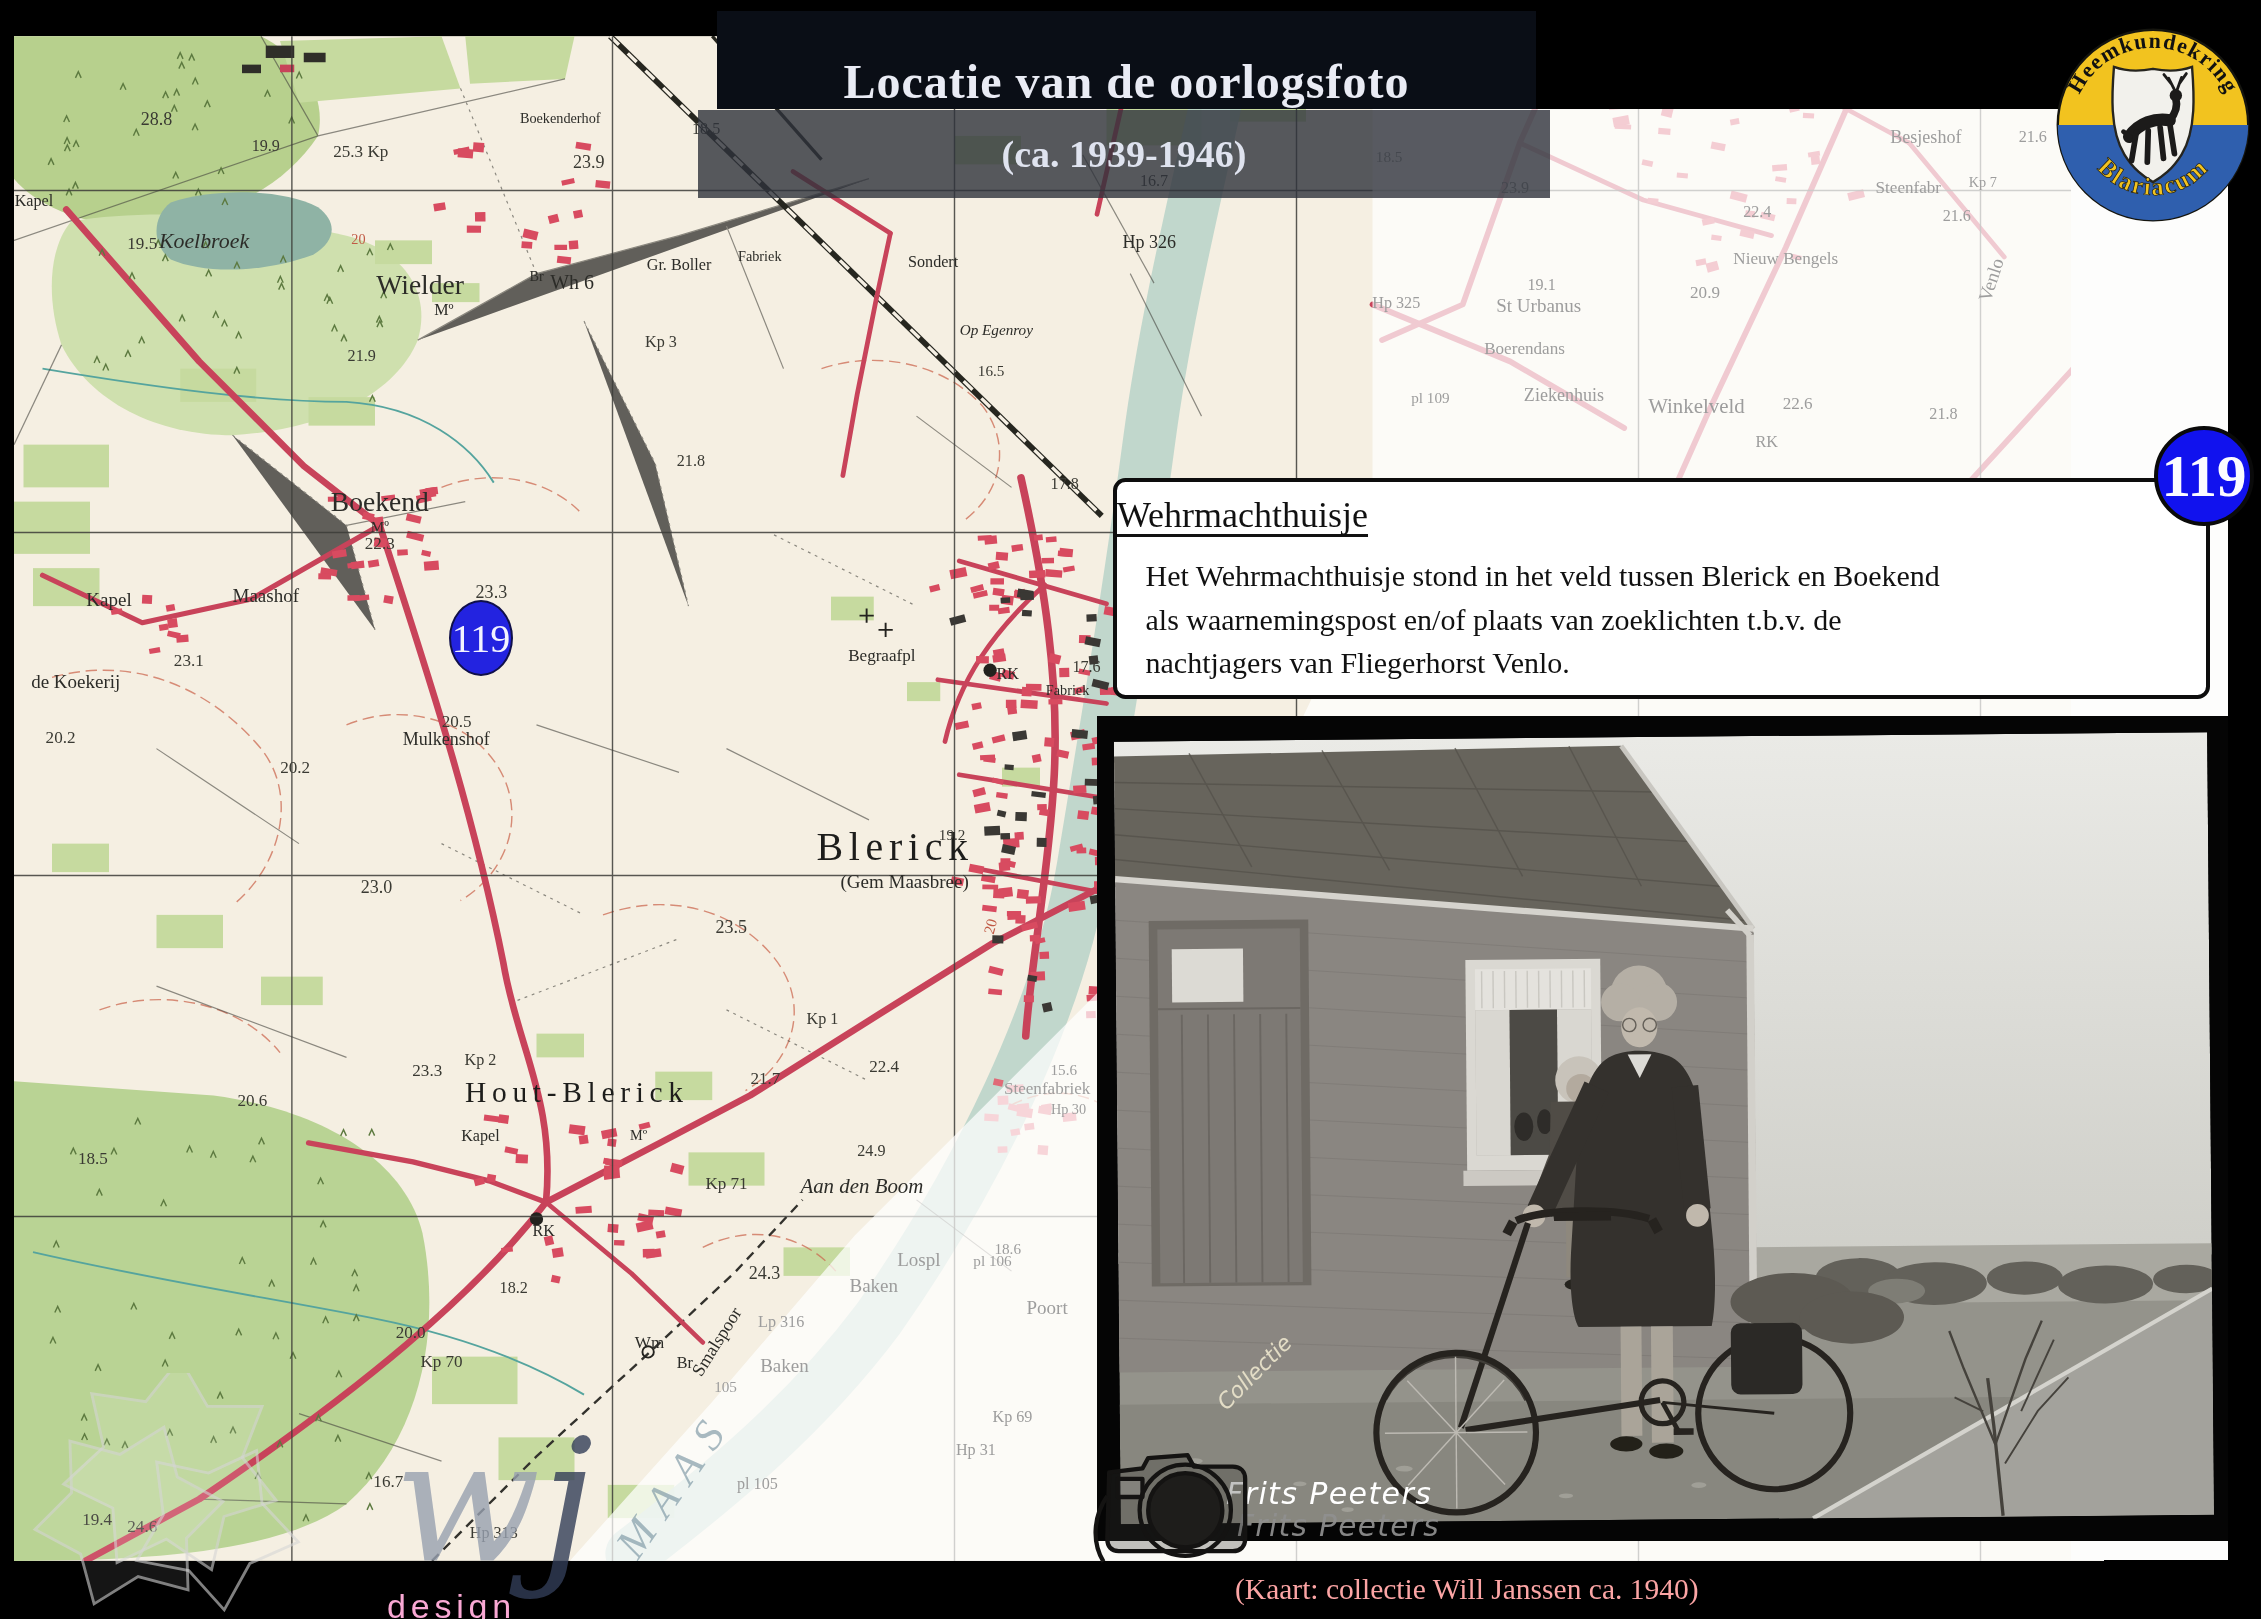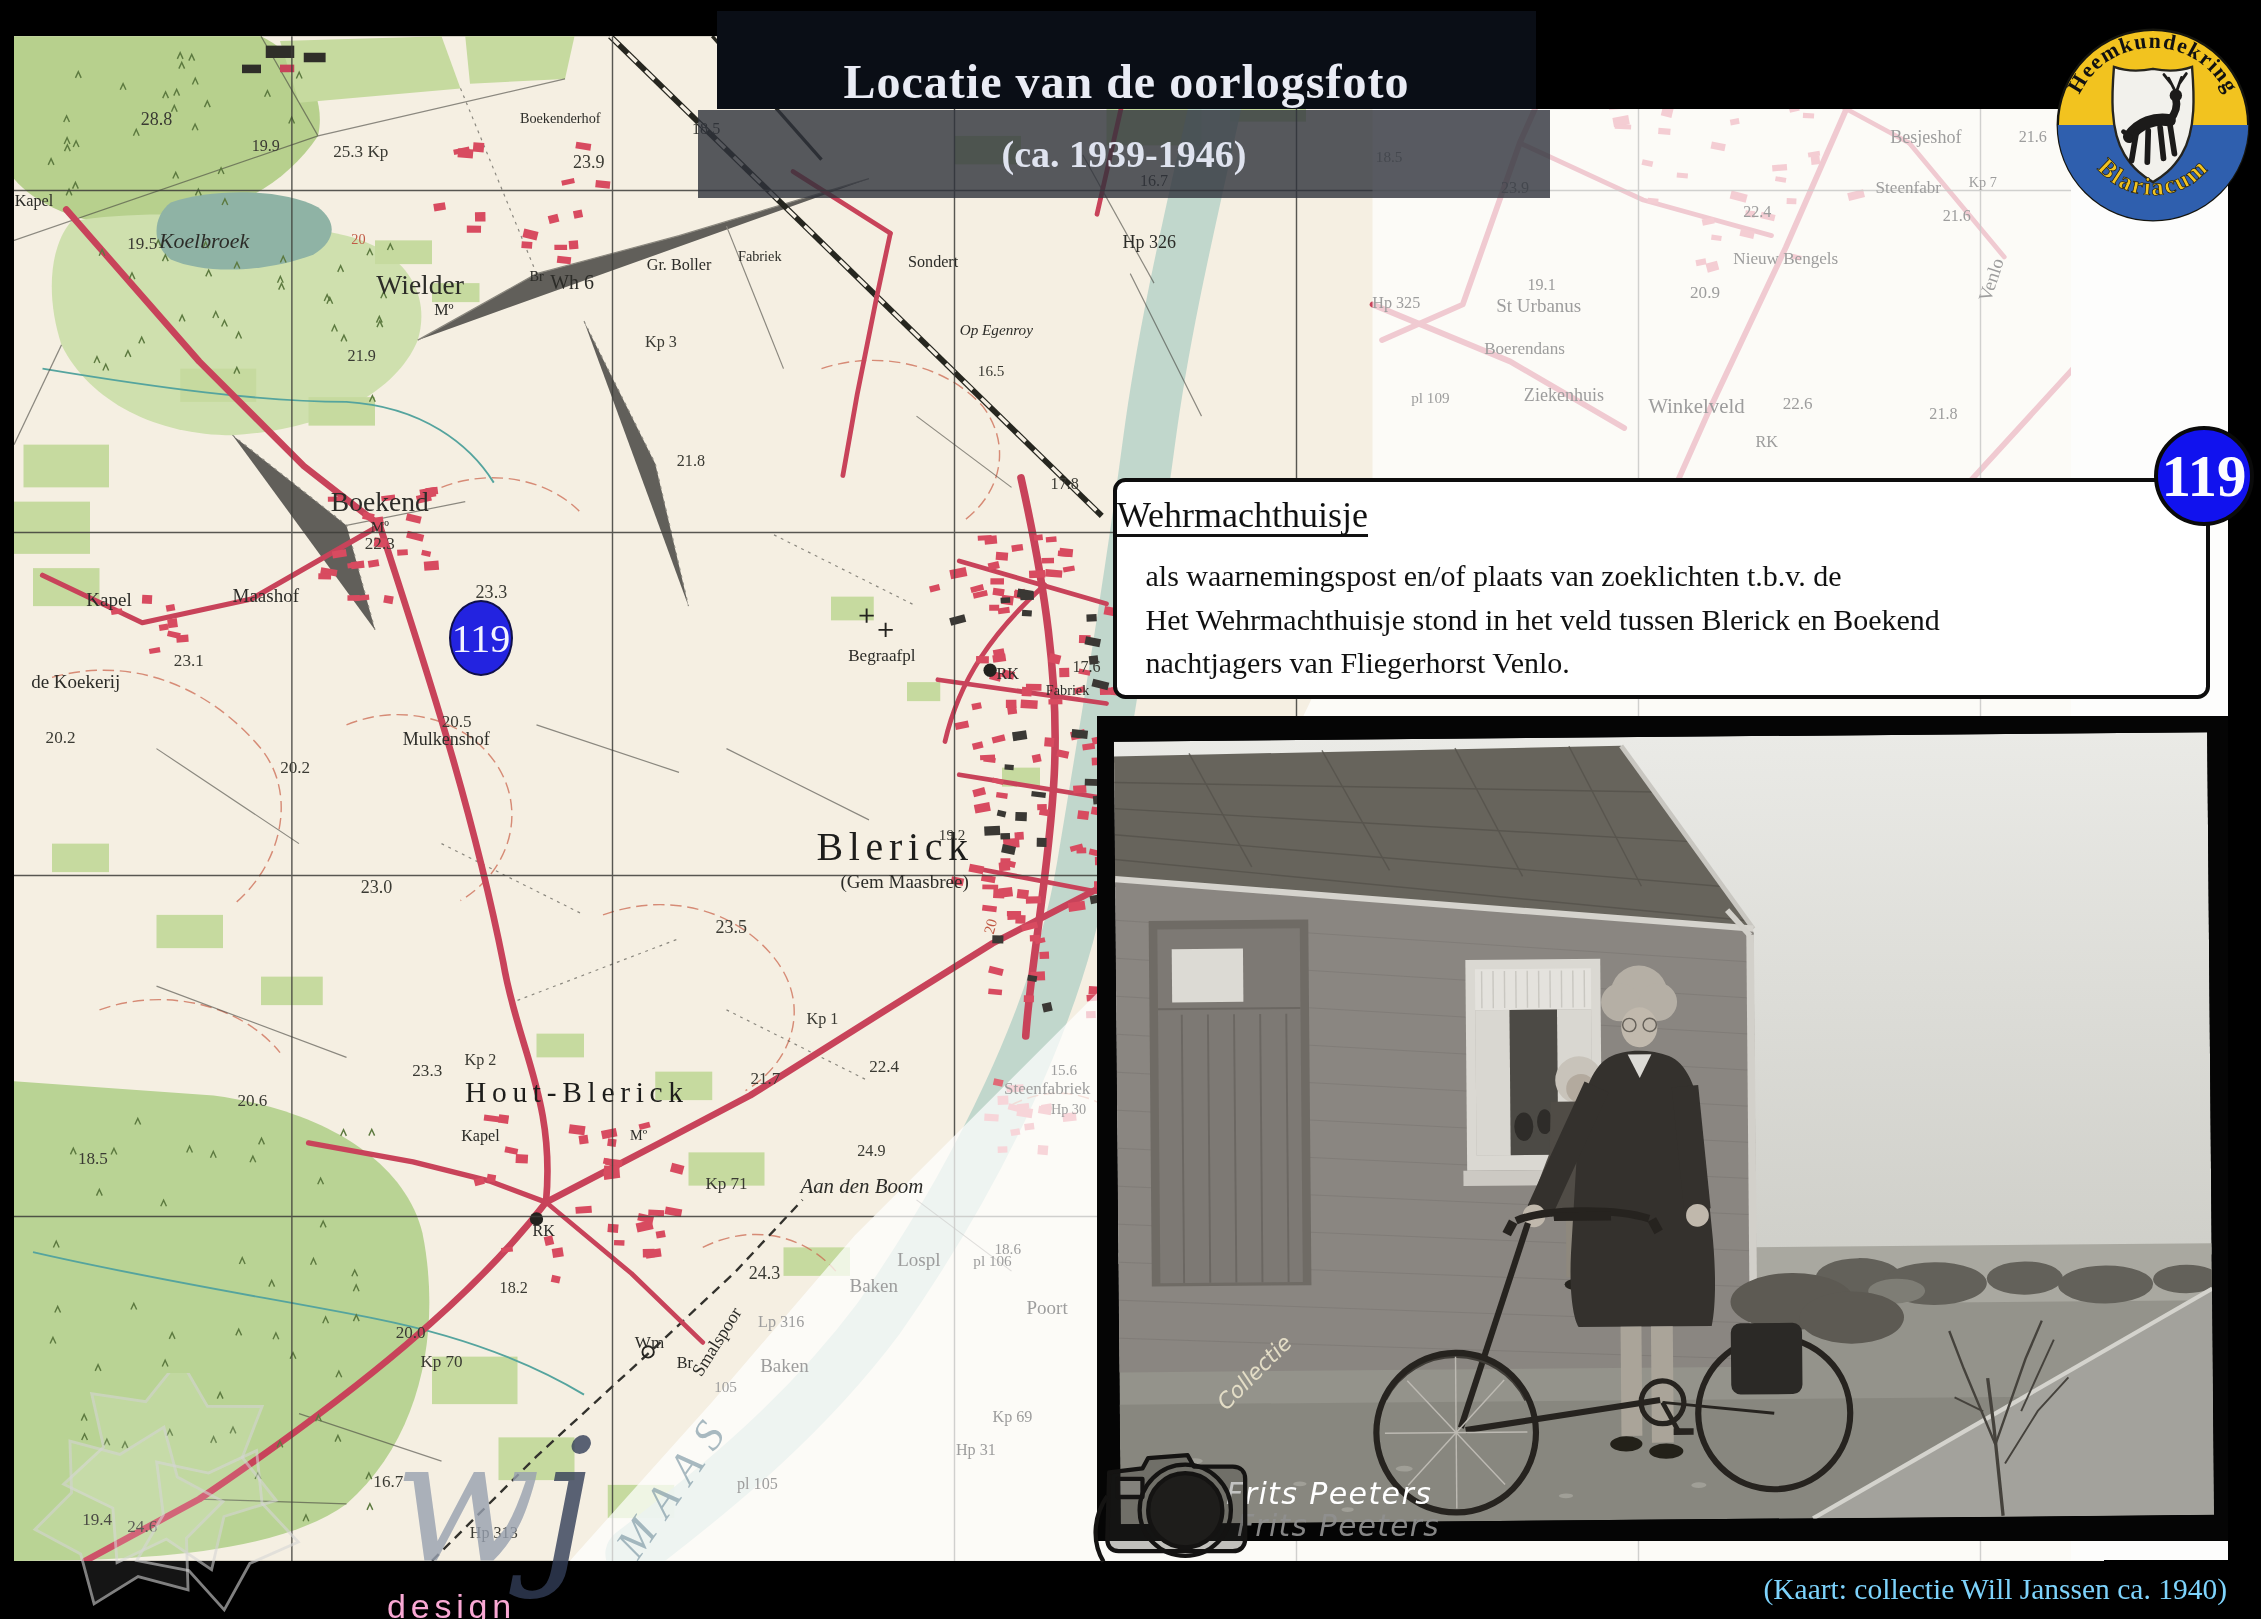--- a/index.html
+++ b/index.html
@@ -26,21 +26,21 @@
             font-size:30px;letter-spacing:1.4px;}
   .wm-gray{color:#909090;opacity:.92;font-family:"DejaVu Sans",sans-serif;font-style:italic;
            font-size:29.5px;letter-spacing:1.4px;}
   .wm-coll{color:#efe8cf;font-family:"DejaVu Sans",sans-serif;font-style:italic;font-size:22px;
            opacity:.88;transform:rotate(-45deg);}
   .wj-script{font-family:"DejaVu Serif",serif;font-style:italic;font-size:171px;line-height:1;opacity:.8;}
   .wj-script .w{color:#98a1b0;}
   .wj-script .j{color:#333e58;}
   .wj-design{color:#f9a8d4;font-family:"Liberation Sans",sans-serif;font-size:34px;letter-spacing:4.8px;}
   
-  .caption{color:#7dd3fc;font-size:29.5px;text-align:right;}
+  .caption{color:#fca5a5;font-size:29.5px;}
   
   .marker{background:#2323e0;border:2.4px solid #10104a;border-radius:50%;display:flex;
           align-items:center;justify-content:center;}
   .marker span{color:#f2f2ff;font-size:40px;}
   .badge{background:#1112ee;border:4.3px solid #0a0a0a;border-radius:50%;display:flex;
          align-items:center;justify-content:center;}
   .badge span{color:#fbfbff;font-size:59px;font-weight:bold;}
   
   .ml{font-family:"Liberation Serif",serif;fill:#2c2c28;text-anchor:middle;}
   .ml.b{letter-spacing:12px;fill:#1d1d1b;}
@@ -689,22 +689,22 @@
   <div class="titlebox abs" style="left:717px;top:11.4px;width:819px;height:98px;">
     <span>Locatie van de oorlogsfoto</span>
   </div>
   <div class="subband abs" style="left:698px;top:110px;width:852px;height:88px;">
     <span>(ca. 1939-1946)</span>
   </div>
 
   <div class="infobox abs" style="left:1113px;top:478px;width:1097px;height:221px;">
     <h2>Wehrmachthuisje</h2>
     <div class="body">
+      <div>Het Wehrmachthuisje stond in het veld tussen Blerick en Boekend</div>
       <div>als waarnemingspost en/of plaats van zoeklichten t.b.v. de</div>
-      <div>Het Wehrmachthuisje stond in het veld tussen Blerick en Boekend</div>
       <div>nachtjagers van Fliegerhorst Venlo.</div>
     </div>
   </div>
 
   <div class="mat abs" style="left:1097px;top:716px;width:1131px;height:825px;"></div>
   <svg class="abs" style="left:1097px;top:716px;" width="1131" height="825" viewBox="0 0 2380 1737">
     <defs>
       <clipPath id="ph">
           <rect x="42" y="44" width="2302" height="1648"></rect>
         </clipPath>

